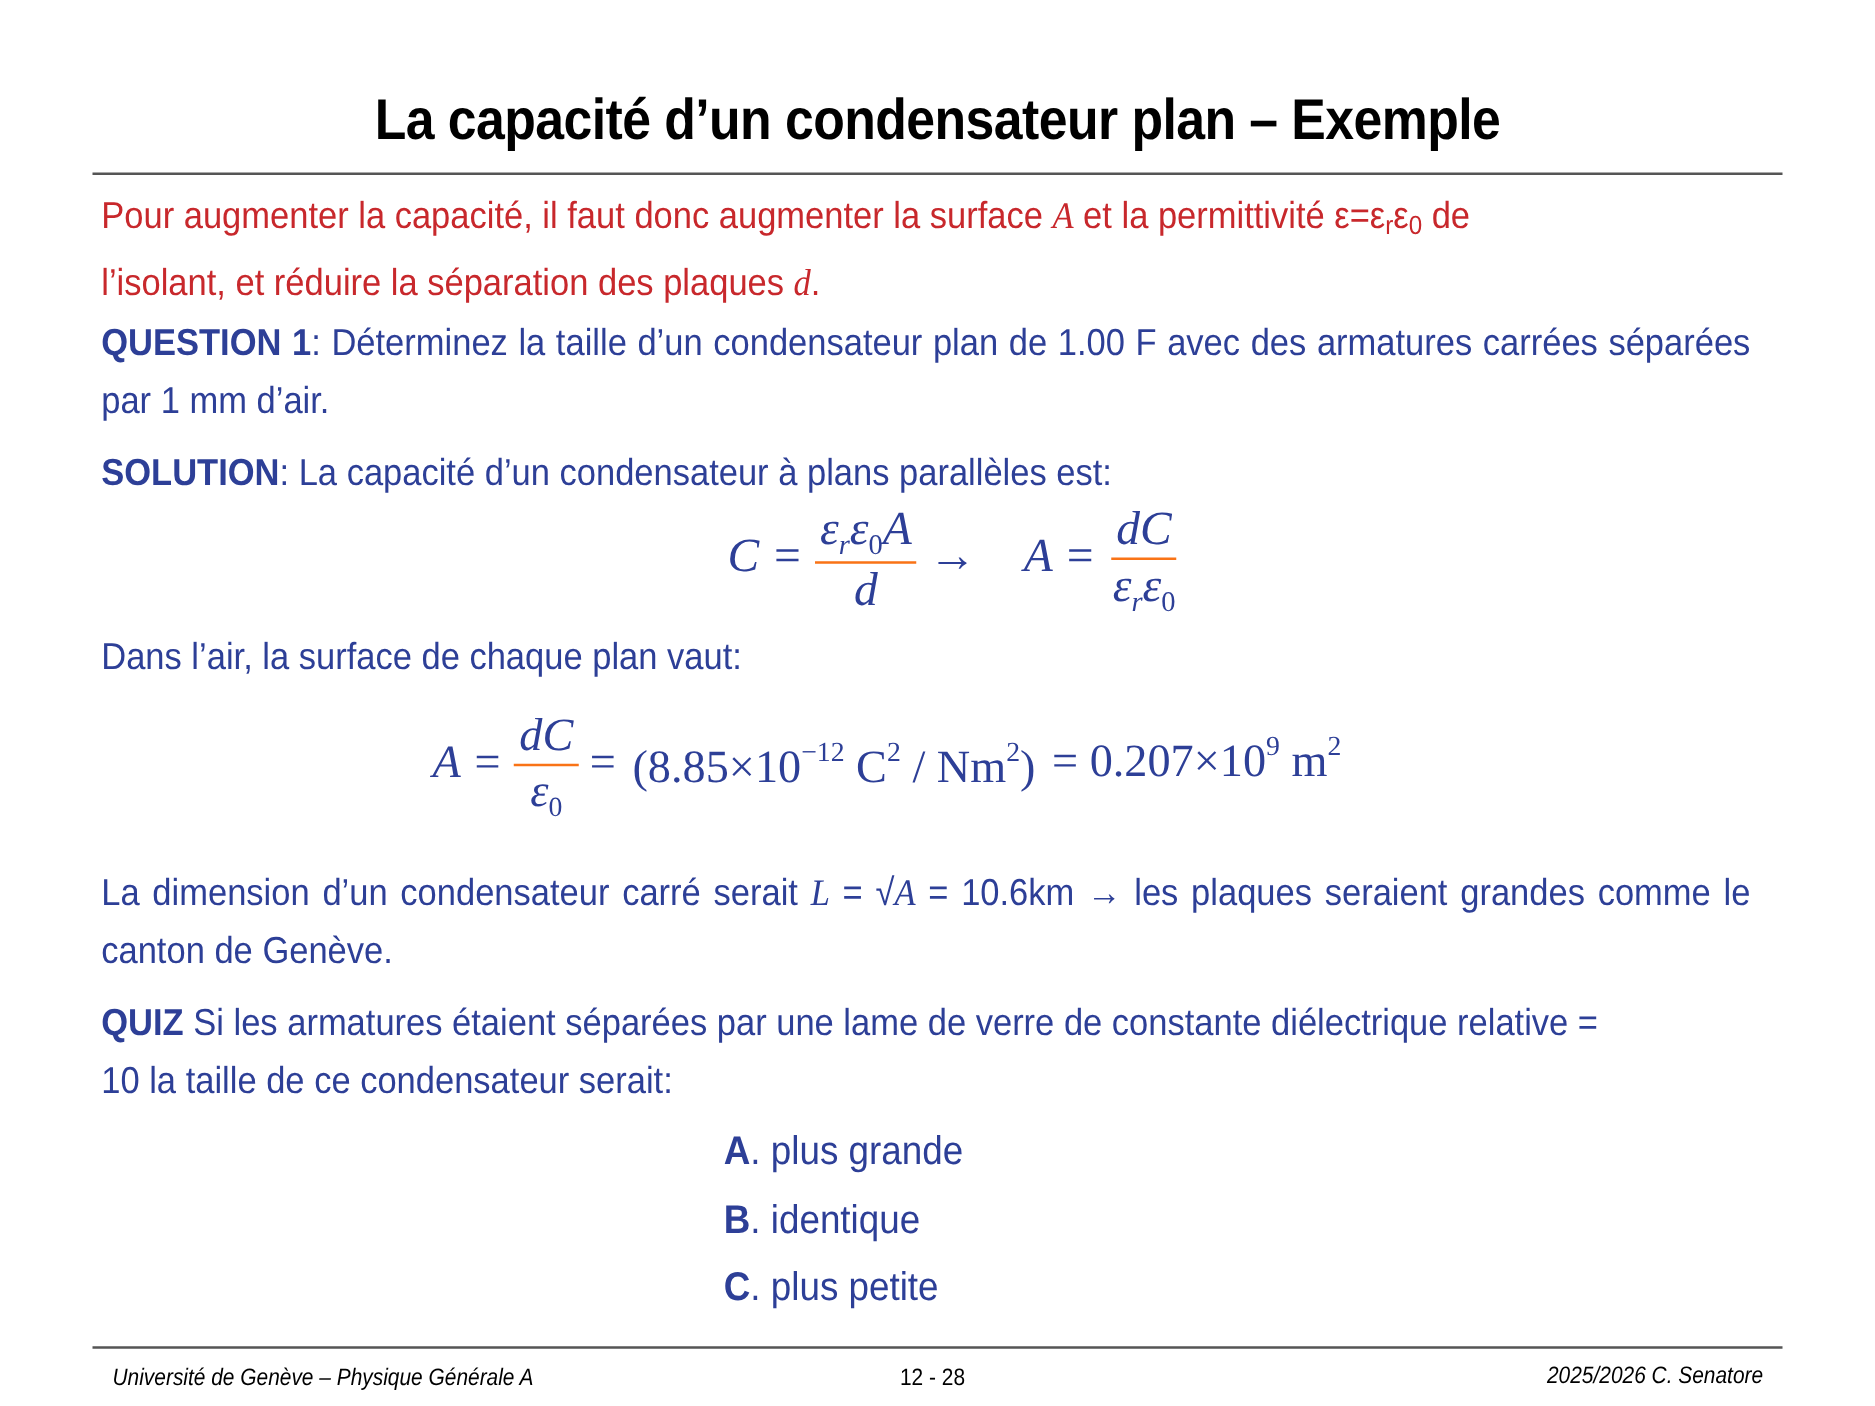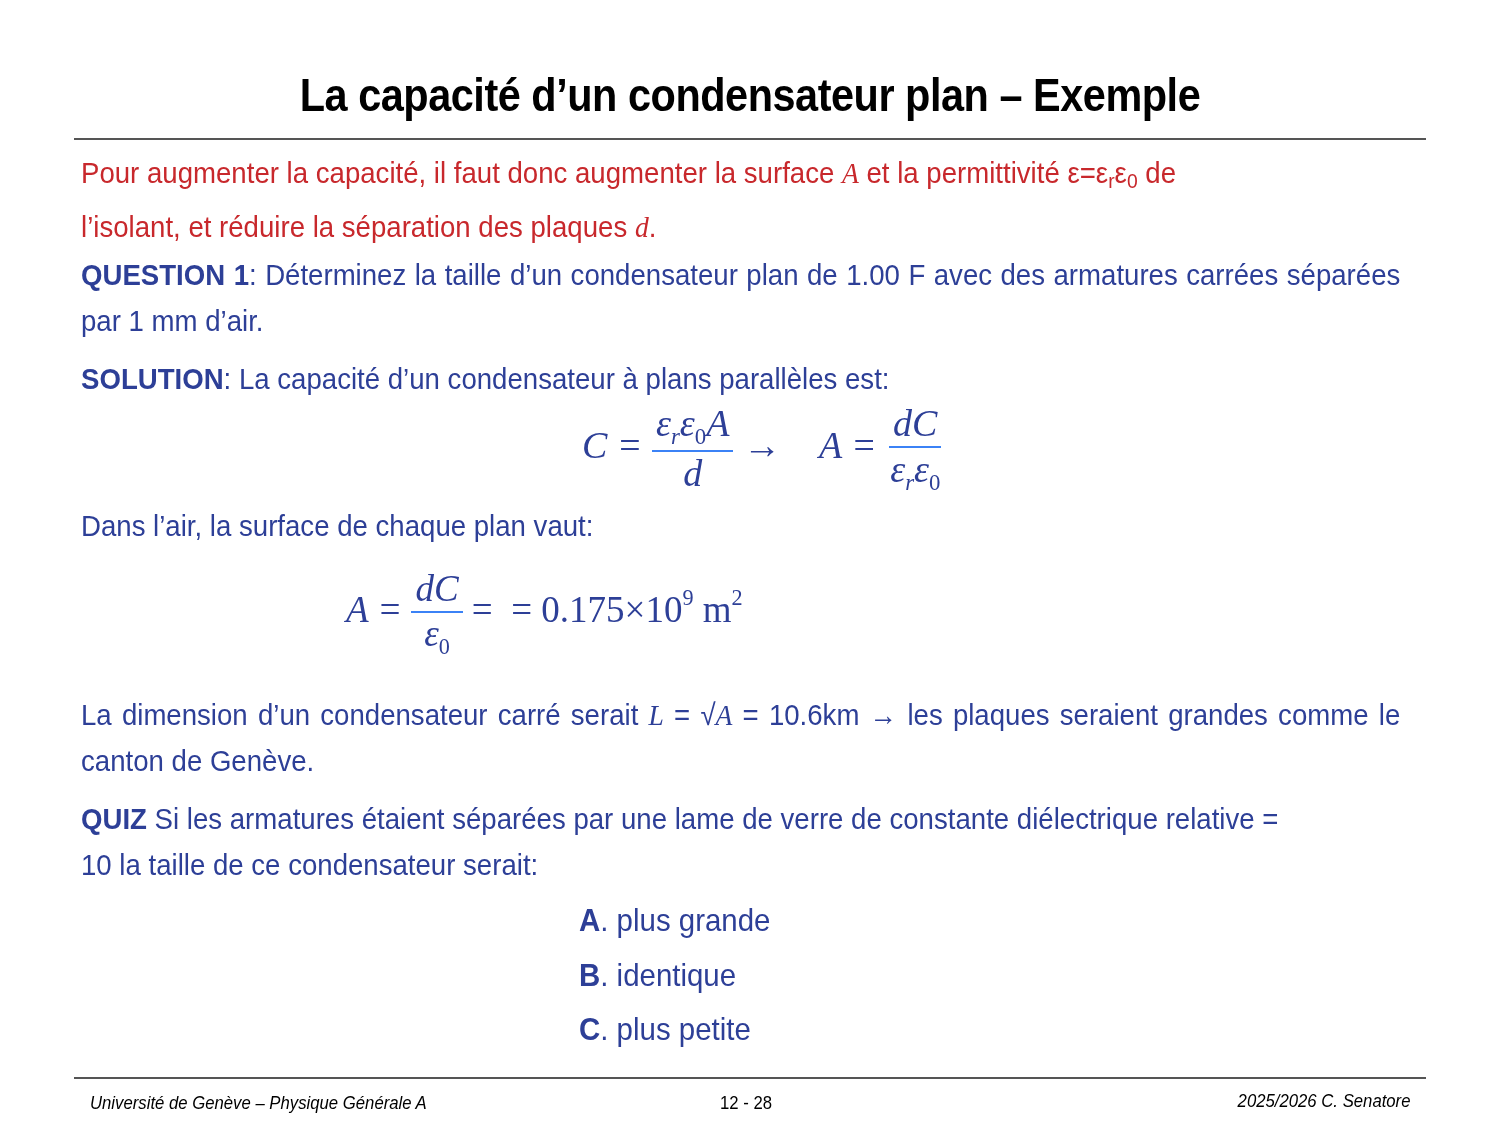--- a/index.html
+++ b/index.html
@@ -14,21 +14,21 @@
   .para { position: absolute; left: 81px; width: 1320px; font-size: 30px; line-height: 46px;
           transform: scaleX(0.92); transform-origin: left top; width: 1434px; }
   .red { color: #c8282c; }
   .blue { color: #2d3f97; }
   .justify { text-align: justify; text-align-last: left; }
   .bold { font-weight: bold; }
   .mi { font-family: "Liberation Serif", serif; font-style: italic; }
   .sub { font-size: 0.7em; vertical-align: -0.25em; }
   .math { position: absolute; font-family: "Liberation Serif", serif; color: #2d3f97; }
   .frac { display: inline-flex; flex-direction: column; align-items: center; vertical-align: middle; }
-  .frac .num { padding: 0 4px; border-bottom: 2px solid #3b82f6; line-height: 1.15; }
+  .frac .num { padding: 0 4px; border-bottom: 2px solid #f97316; line-height: 1.15; }
   .frac .den { padding: 0 4px; line-height: 1.15; }
   .sup { font-size: 0.6em; vertical-align: 0.75em; }
   .msub { font-size: 0.6em; vertical-align: -0.35em; font-style: normal; }
   .msubi { font-size: 0.6em; vertical-align: -0.35em; font-style: italic; }
   .answer { position: absolute; left: 579px; font-size: 32px; color: #2d3f97;
             transform: scaleX(0.92); transform-origin: left top; }
   .footer { position: absolute; top: 1092px; font-size: 19px; font-style: italic; color: #000; }
 </style>
 </head>
 <body>
@@ -67,22 +67,23 @@
 <div class="para blue" style="top:503px;">Dans l’air, la surface de chaque plan vaut:</div>
 
 <div class="math" style="left:346px; top:568px; font-size:37px;">
   <span class="mi">A =</span>
   <span class="frac">
     <span class="num mi">dC</span>
     <span class="den mi"><span>ε</span><span class="msub">0</span></span>
   </span>
   <span>=</span>
   <span class="frac">
+    <span class="den"><span>(8.85×10</span><span class="sup">−12</span><span> C</span><span class="sup">2</span><span> / Nm</span><span class="sup">2</span><span>)</span></span>
   </span>
-  <span><span>= 0.175×10</span><span class="sup">9</span><span> m</span><span class="sup">2</span></span>
+  <span><span>= 0.207×10</span><span class="sup">9</span><span> m</span><span class="sup">2</span></span>
 </div>
 
 <div class="para blue justify" style="top:692px;">
   <span>La dimension d’un condensateur carré serait </span><span class="mi">L</span><span> = √</span><span class="mi">A</span><span> = 10.6km → les plaques seraient grandes comme le canton de Genève.</span>
 </div>
 
 <div class="para blue" style="top:796px; width:1340px;">
   <span class="bold">QUIZ</span><span> Si les armatures étaient séparées par une lame de verre de constante diélectrique relative = 10 la taille de ce condensateur serait:</span>
 </div>
 

